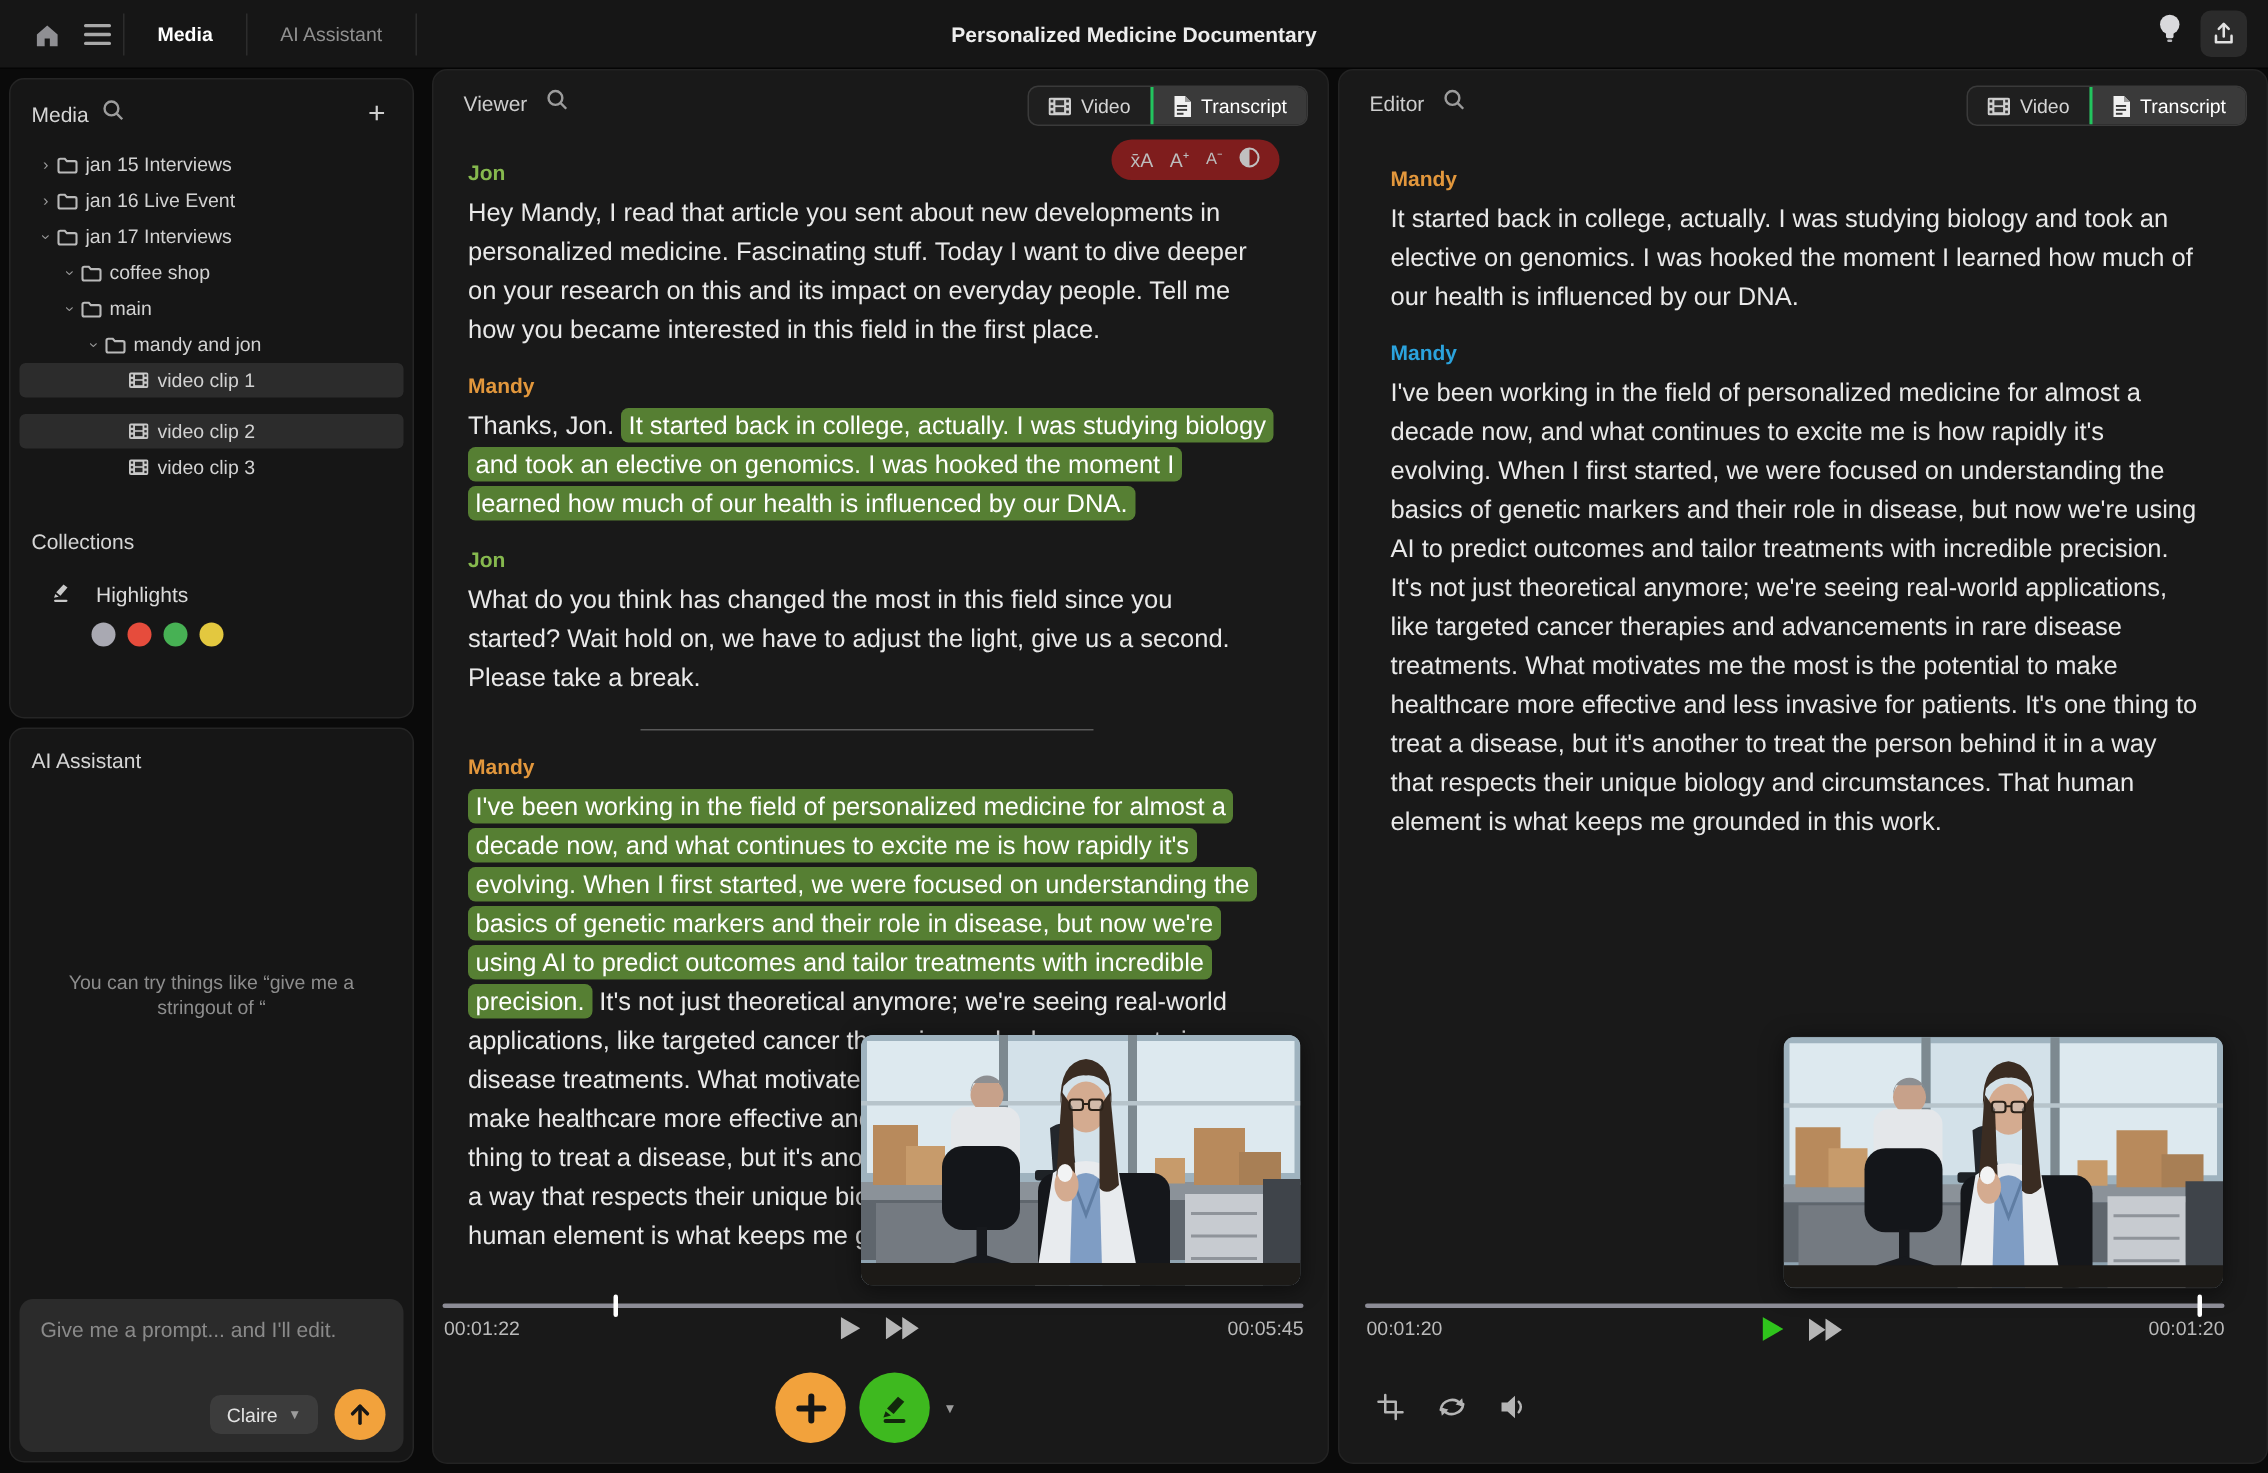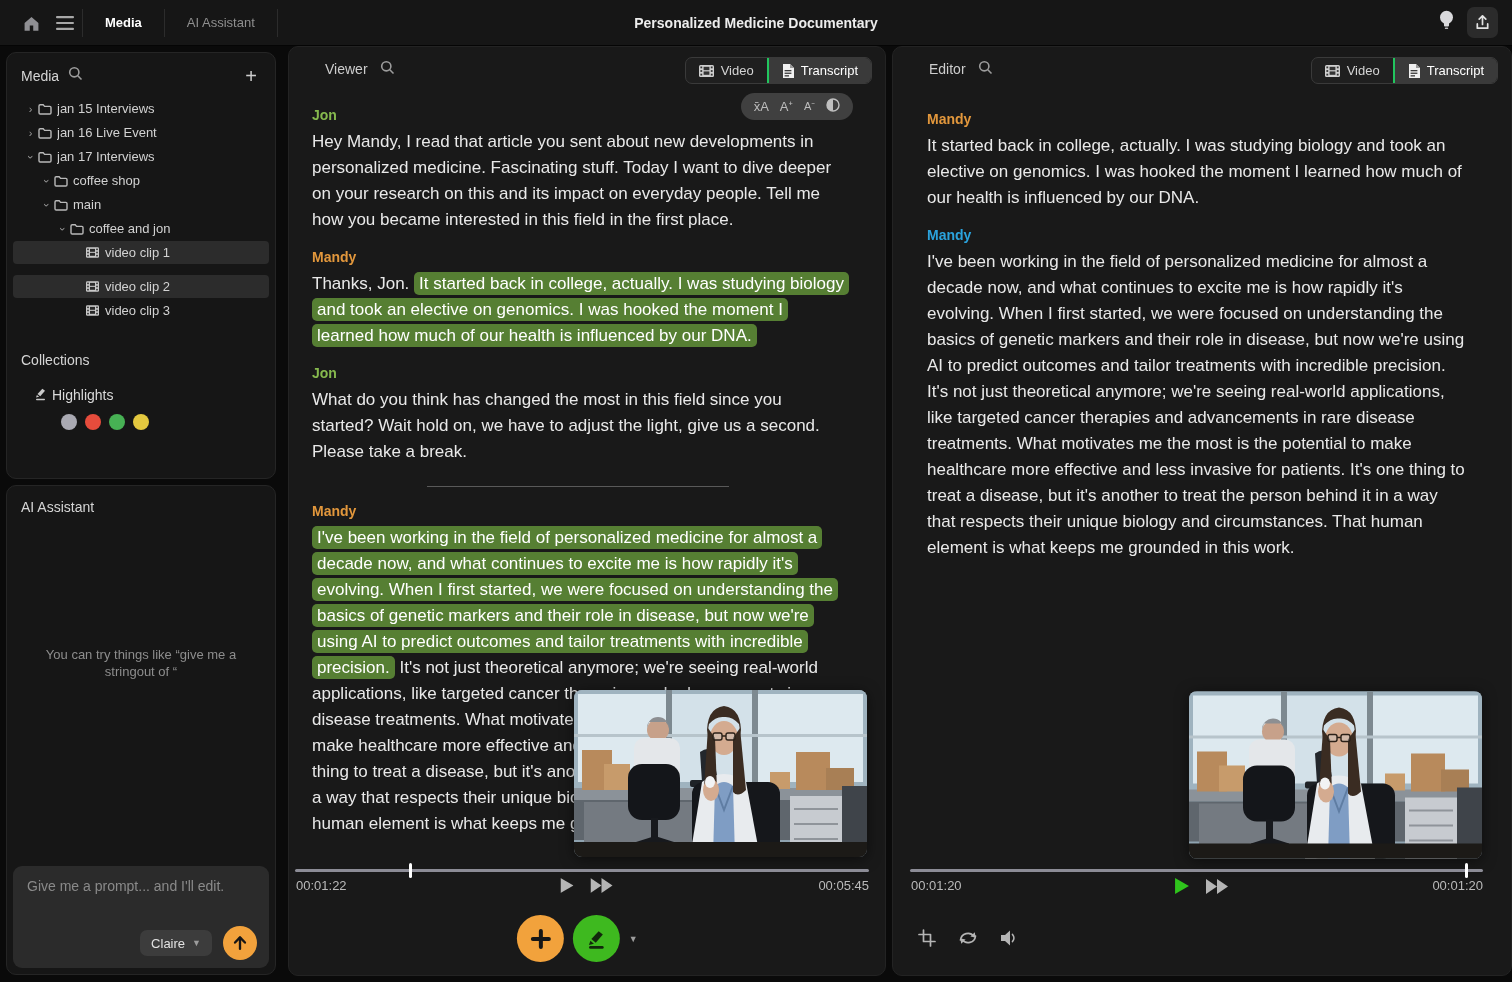--- a/index.html
+++ b/index.html
@@ -27,43 +27,43 @@
   .card-title{font-size:14px;color:#d5d5d5;font-weight:400}
   .plus-mini{margin-left:auto;color:#cfcfcf;font-size:20px;line-height:14px;padding:0 4px}
   .tree{margin:12px -8px 0}
   .tree-row{display:flex;align-items:center;height:23px;margin-bottom:1px;font-size:13px;color:#d2d2d2;border-radius:4px;white-space:nowrap}
   .tree-row.sel{background:#2c2c2c}
   .chev{width:15px;color:#9a9a9a;font-size:11px;display:inline-flex;justify-content:center;flex:0 0 15px}
   .chev.down{transform:rotate(90deg)}
   .tree-ico{display:inline-flex;width:19px;flex:0 0 19px}
   .tree-label{overflow:hidden;text-overflow:ellipsis}
   .collections{margin-top:30px}
-  .coll-item{display:flex;align-items:center;gap:4px;margin:18px 0 0 12px;font-size:14px;color:#dadada}
+  .coll-item{display:flex;align-items:center;gap:16px;margin:18px 0 0 12px;font-size:14px;color:#dadada}
   .dots{display:flex;gap:8px;margin:10px 0 0 40px}
   .dot{width:16px;height:16px;border-radius:50%;display:inline-block}
   .ai-hint{position:absolute;top:160px;left:28px;right:28px;text-align:center;color:#8d8d8d;font-size:13px;line-height:17px}
   .prompt-box{position:absolute;left:6px;right:6px;bottom:6px;height:102px;background:#2b2b2b;border-radius:9px}
   .prompt-box textarea{width:100%;height:54px;background:transparent;border:none;outline:none;resize:none;color:#dddddd;font-family:"Liberation Sans",sans-serif;font-size:14px;padding:12px 14px}
   .prompt-box textarea::placeholder{color:#8a8a8a}
   .prompt-controls{position:absolute;right:12px;bottom:8px;display:flex;align-items:center;gap:11px}
   .claire-btn{height:26px;display:flex;align-items:center;gap:7px;background:#3c3c3c;border-radius:7px;padding:0 11px;font-size:13px;color:#e2e2e2}
   .caret{font-size:9px;color:#9c9c9c}
   .send-btn{width:34px;height:34px;border-radius:50%;display:flex;align-items:center;justify-content:center}
 
   
   .panel{position:absolute;top:46px;bottom:6px;background:#191919;border:1px solid #232323;border-radius:10px}
   .viewer{left:288px;width:598px}
   .editor{left:892px;width:620px}
-  .panel-head{position:absolute;top:0;left:0;right:0;height:44px;display:flex;align-items:center;padding:0 16px 0 36px;gap:12px}
+  .panel-head{position:absolute;top:0;left:0;right:0;height:44px;display:flex;align-items:center;padding:0 16px 0 20px;gap:12px}
   .panel-title{font-size:14px;color:#cdcdcd}
   .toggle{position:absolute;right:13px;top:10px;display:flex;height:27px;border:1px solid #3a3a3a;background:#1f1f1f;border-radius:7px;overflow:hidden;font-size:13px}
   .opt{display:flex;align-items:center;gap:7px;padding:0 13px;color:#d4d4d4}
   .opt + .opt{border-left:2px solid #22c55e}
   .opt.active{background:#3a3a3a;color:#ffffff}
-  .font-pill{position:absolute;top:46px;right:32px;height:27px;background:#404040;border-radius:14px;display:flex;align-items:center;gap:11px;padding:0 13px;color:#bdbdbd;font-size:13px}
+  .font-pill{position:absolute;top:46px;right:32px;height:27px;background:#7f1d1d;border-radius:14px;display:flex;align-items:center;gap:11px;padding:0 13px;color:#bdbdbd;font-size:13px}
   .font-pill .ft{line-height:1}
   .font-pill .ft.small{font-size:11px}
 
   .transcript{position:absolute;font-size:17px;color:#e9e9e9}
   .viewer .transcript{top:60px;left:23px;width:532px}
   .editor .transcript{top:64px;left:34px;width:540px}
   .speaker{font-weight:700;font-size:14px;margin:16px 0 6px}
   .speaker:first-child{margin-top:0}
   .para{line-height:26px}
   .para .hl{color:#fff;border-radius:5px;padding:2px 5px;-webkit-box-decoration-break:clone;box-decoration-break:clone}
@@ -239,21 +239,21 @@
           </span>
           <span class="tree-label">main</span>
         </div>
         <div class="tree-row" style="padding-left: 42px;">
           <span class="chev down">›</span>
           <span class="tree-ico">
             <svg width="14" height="12" viewBox="0 0 14 12" fill="none" stroke="#b9b9b9" stroke-width="1.4">
               <path d="M1 3 a1.2 1.2 0 0 1 1.2 -1.2 h3 l1.4 1.6 h5.2 a1.2 1.2 0 0 1 1.2 1.2 v5.2 a1.2 1.2 0 0 1 -1.2 1.2 h-9.6 a1.2 1.2 0 0 1 -1.2 -1.2 z"></path>
             </svg>
           </span>
-          <span class="tree-label">coffee and jon</span>
+          <span class="tree-label">mandy and jon</span>
         </div>
         <div class="tree-row sel" style="padding-left: 58px;">
           <span class="chev"></span>
           <span class="tree-ico">
             <svg width="13" height="11" viewBox="0 0 15 12">
               <rect width="15" height="12" rx="1.5" fill="#c9c9c9"></rect>
               <rect x="1.4" y="1.5" width="1.8" height="1.8" fill="#2a2a2a"></rect>
               <rect x="1.4" y="5.1" width="1.8" height="1.8" fill="#2a2a2a"></rect>
               <rect x="1.4" y="8.7" width="1.8" height="1.8" fill="#2a2a2a"></rect>
               <rect x="11.8" y="1.5" width="1.8" height="1.8" fill="#2a2a2a"></rect>

